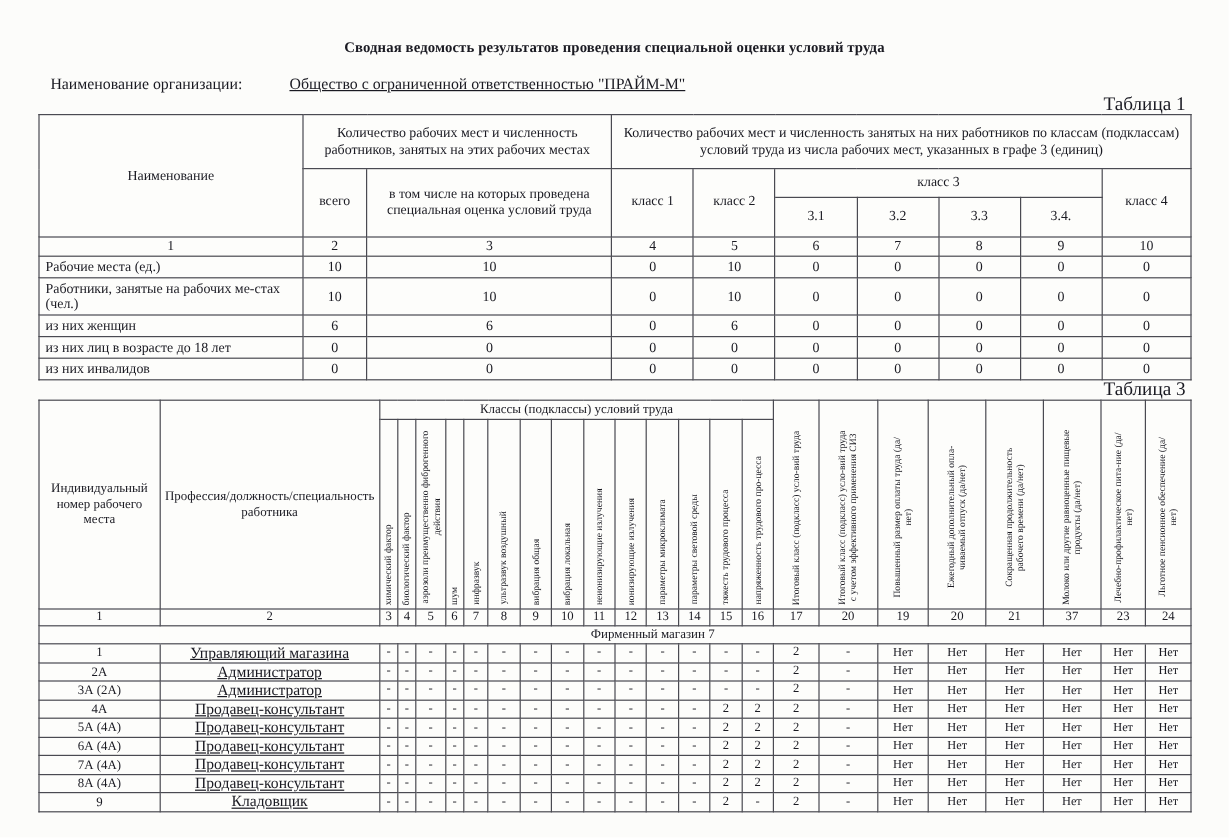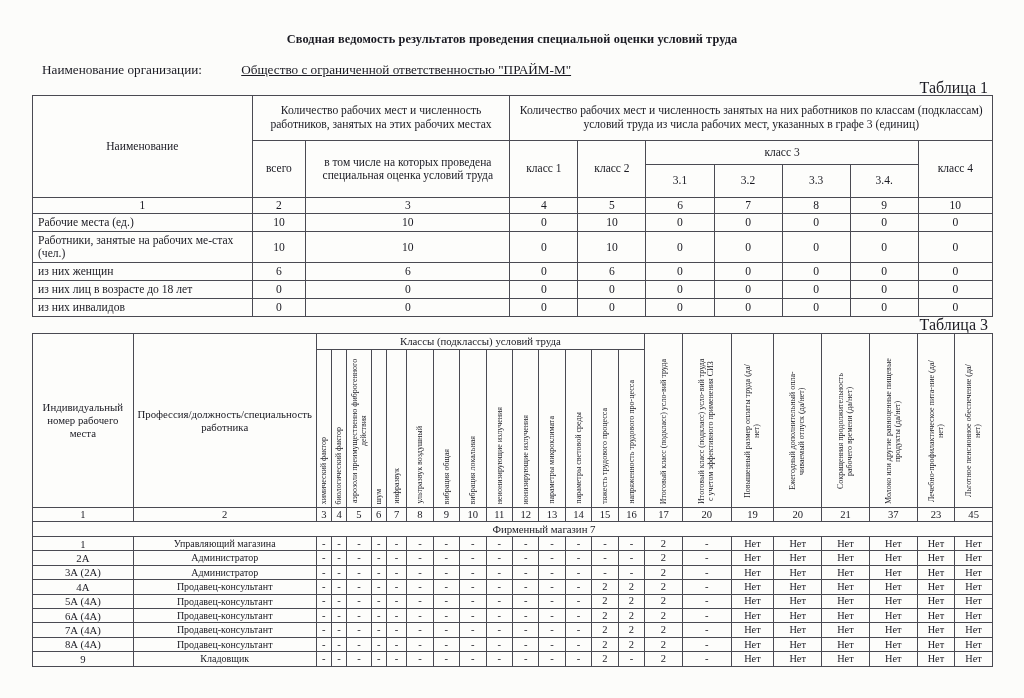--- a/index.html
+++ b/index.html
@@ -147,21 +147,21 @@
   #table2 .numrow td { height: 13px; }
   #table2 .sectionrow td {
     height: 14px;
     font-size: 10.8px;
     border-left: none;
     border-right: none;
   }
   #table2 .sectionrow td.edgeL { border-left: 1px solid #4a4a52; }
   #table2 .sectionrow td.edgeR { border-right: 1px solid #4a4a52; }
   #table2 .datarow td { height: 13.4px; }
-  #table2 .datarow td.prof { font-size: 10px; }
+  #table2 .datarow td.prof { font-size: 13px; text-decoration: underline; }
   #table2 .datarow td.num { font-size: 10.7px; }
   #table2 .datarow td.cell { font-size: 10.5px; }
   #table2 .datarow td.yn { font-size: 10.3px; }
 </style>
 </head>
 <body>
 
 <div class="page">
 
   <div class="doc-title">Сводная ведомость результатов проведения специальной оценки условий труда</div>
@@ -406,21 +406,21 @@
         <td>14</td>
         <td>15</td>
         <td>16</td>
         <td>17</td>
         <td>20</td>
         <td>19</td>
         <td>20</td>
         <td>21</td>
         <td>37</td>
         <td>23</td>
-        <td>45</td>
+        <td>24</td>
       </tr>
 
       <tr class="sectionrow">
         <td class="edgeL"></td>
         <td colspan="22">Фирменный магазин 7</td>
         <td class="edgeR"></td>
       </tr>
 
       <tr class="datarow">
         <td class="num">1</td>

